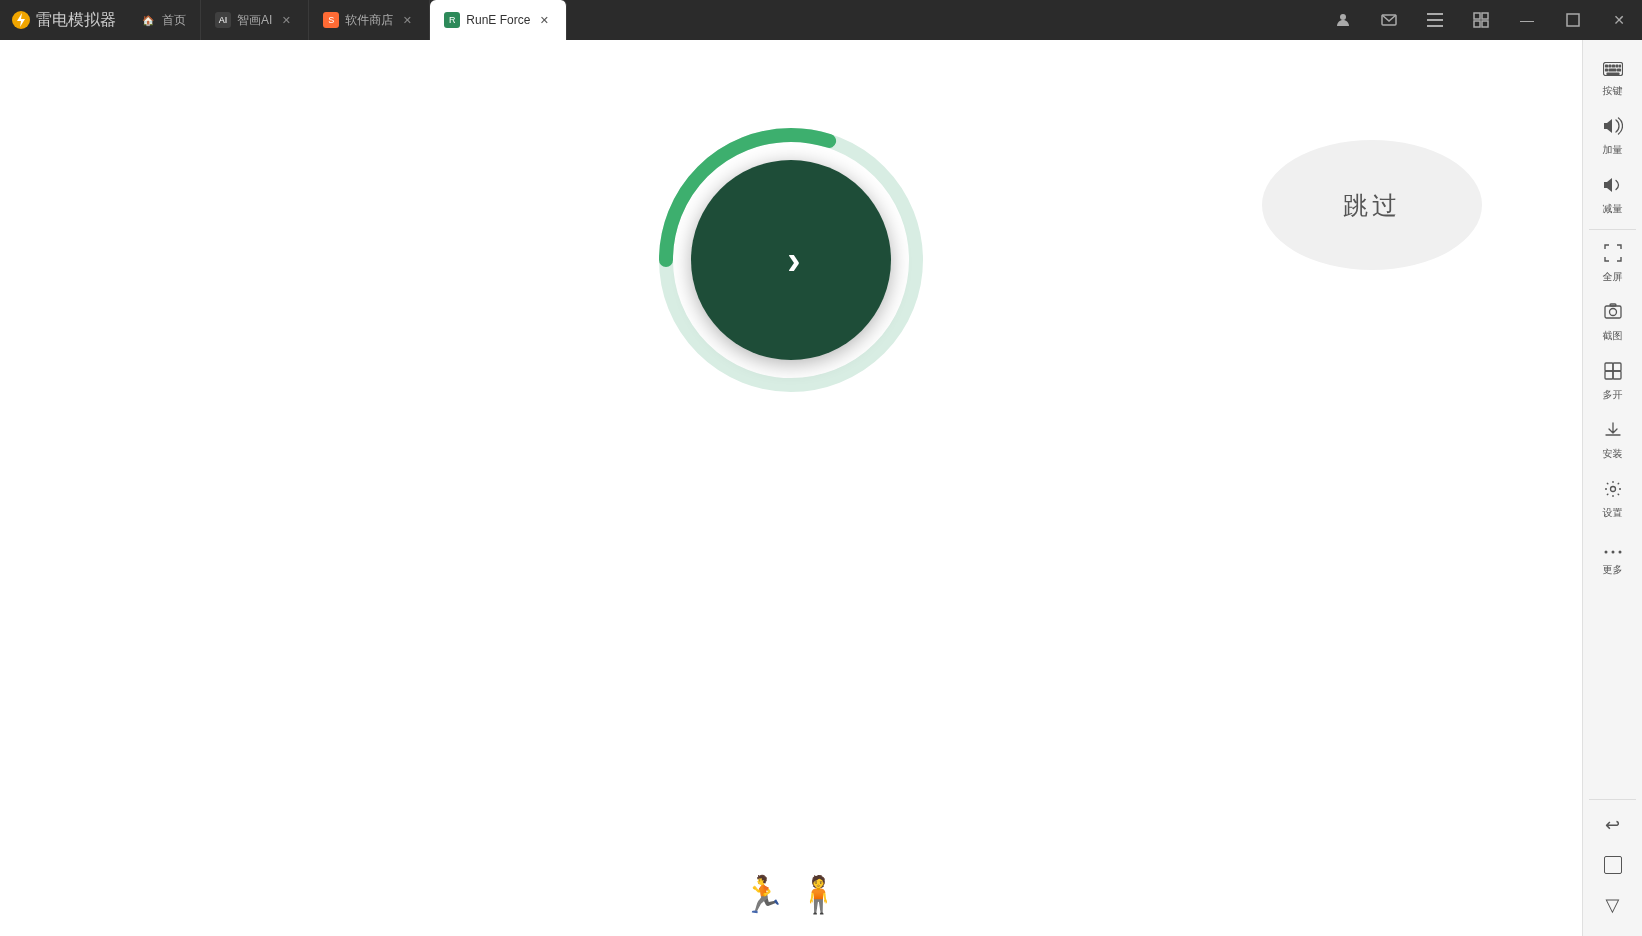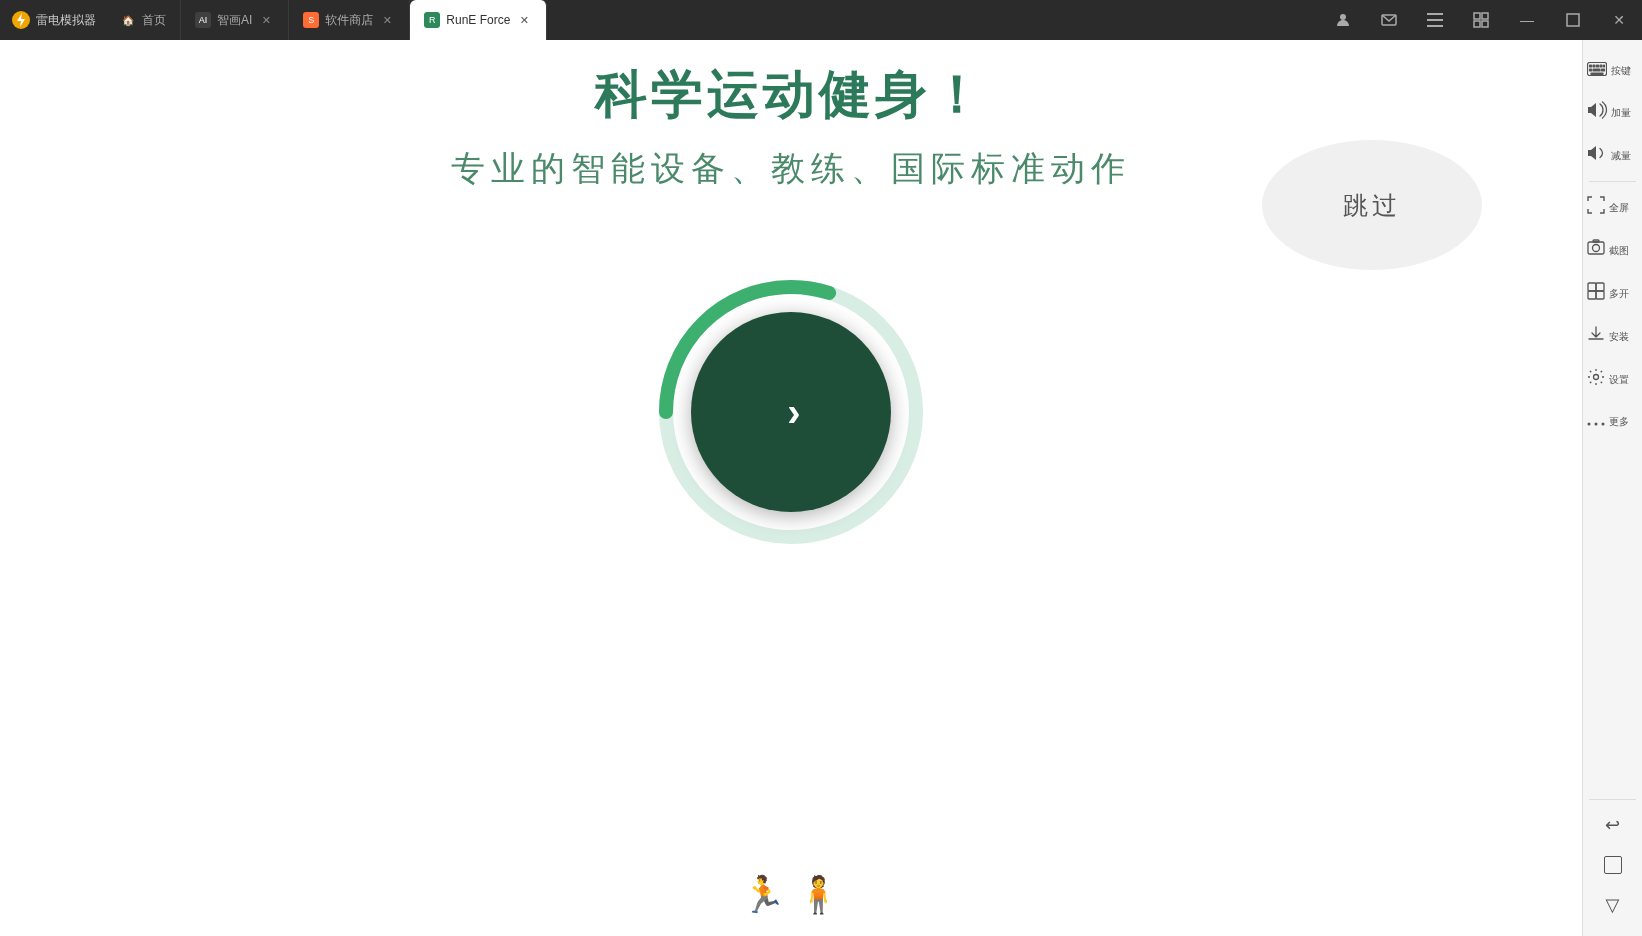--- a/index.html
+++ b/index.html
@@ -30,21 +30,21 @@
       gap: 0;
       height: 100%;
     }
     .app-logo {
       display: flex;
       align-items: center;
       gap: 6px;
       padding: 0 12px;
       height: 100%;
       color: #ccc;
-      font-size: 12px;
+      font-size: 16px;
     }
     .app-logo-icon {
       width: 18px;
       height: 18px;
       background: #f0a500;
       border-radius: 50%;
       display: flex;
       align-items: center;
       justify-content: center;
       font-size: 10px;
@@ -228,21 +228,21 @@
       flex-direction: column;
       align-items: center;
       padding: 10px 0;
       gap: 0;
       border-left: 1px solid #e0e0e0;
       flex-shrink: 0;
     }
     .sidebar-item {
       width: 100%;
       display: flex;
-      flex-direction: row;
+      flex-direction: column;
       align-items: center;
       padding: 10px 4px;
       cursor: pointer;
       gap: 4px;
     }
     .sidebar-icon {
       font-size: 18px;
       color: #555;
     }
     .sidebar-label {
@@ -353,24 +353,20 @@
     <div class="titlebar-btn close">
       <span style="font-size:14px; color:#aaa;">✕</span>
     </div>
   </div>
 </div>
 
 <div class="main-wrapper">
 
   <div class="app-content">
 
-    <div class="heading-area">
-      <div class="main-title" style="color: rgb(45, 122, 90);">科学运动健身！</div>
-      <div class="sub-title" style="color: rgb(74, 138, 106);">专业的智能设备、教练、国际标准动作</div>
-    </div>
 
     <div class="skip-btn" style="position:absolute; top:100px; right:100px;">
       <span class="skip-btn-text">跳过</span>
     </div>
 
     <div class="circle-area">
       <div class="progress-ring-container">
 
         <svg width="280" height="280" viewBox="0 0 280 280">
 

